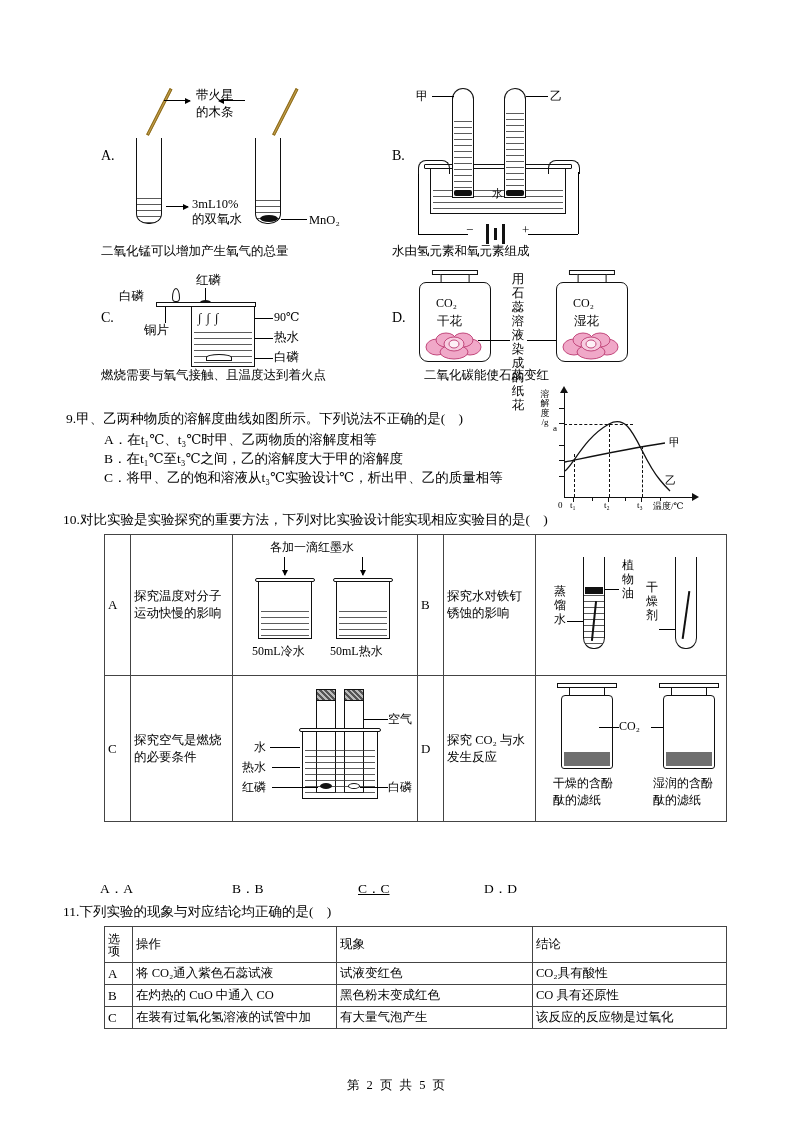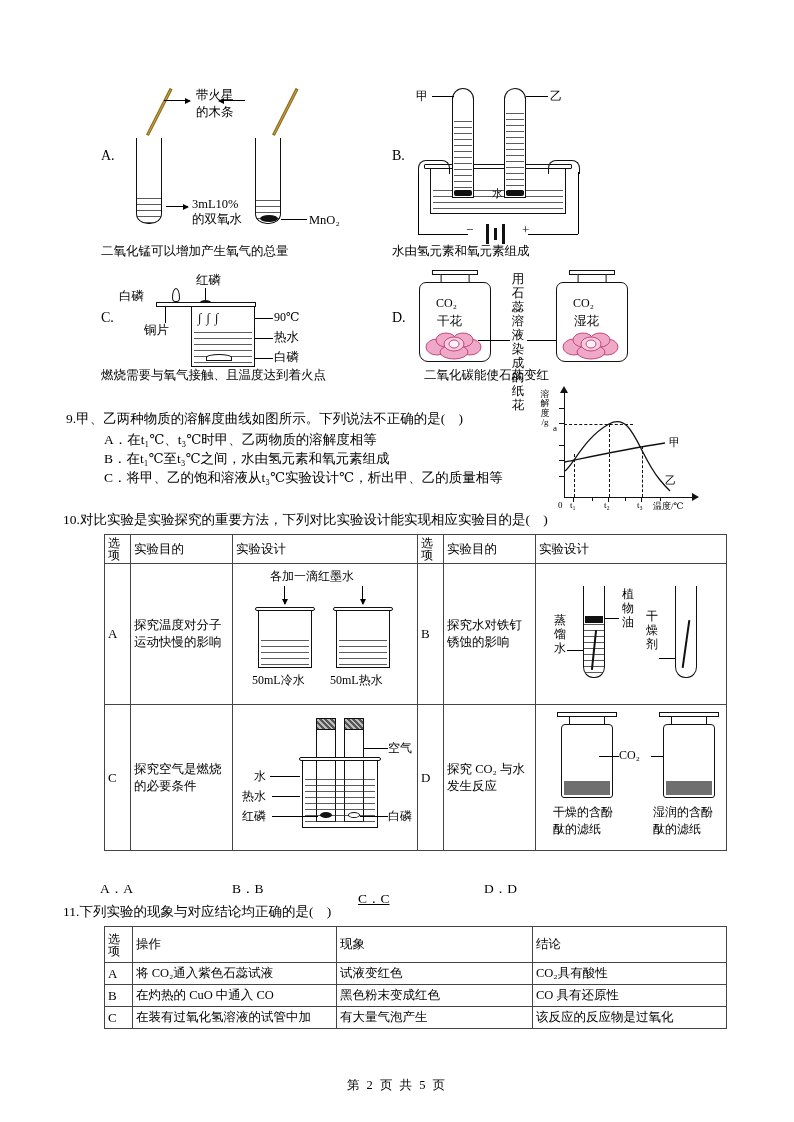--- a/index.html
+++ b/index.html
@@ -271,21 +271,21 @@
       </g>
     </svg>
 
     <div class="caption" style="left:424px; top:367px; font-size:12.5px;">二氧化碳能使石蕊变红</div>
   </div>
 
   <div class="qtext" style="left:66px; top:412px;">
     <span>9.</span><span>甲、乙两种物质的溶解度曲线如图所示。下列说法不正确的是(　)</span>
   </div>
   <div class="qopt" style="left:104px; top:431px;">A．在t₁℃、t₃℃时甲、乙两物质的溶解度相等</div>
-  <div class="qopt" style="left:104px; top:450px;">B．在t₁℃至t₃℃之间，水由氢元素和氧元素组成</div>
+  <div class="qopt" style="left:104px; top:450px;">B．在t₁℃至t₃℃之间，乙的溶解度大于甲的溶解度</div>
   <div class="qopt" style="left:104px; top:469px;">C．将甲、乙的饱和溶液从t₃℃实验设计℃，析出甲、乙的质量相等</div>
 
   <div class="chart" style="left:540px; top:388px; width:200px; height:120px;">
 
     <div class="vtext" style="left:0px; top:2px;">
       <span>溶</span><br>
       <span>解</span><br>
       <span>度</span><br>
       <span>/g</span>
     </div>
@@ -337,28 +337,20 @@
   <table class="exam" style="left:104px; top:534px; width:622px;">
     <colgroup>
       <col style="width:26px">
         <col style="width:102px">
         <col style="width:185px">
       <col style="width:26px">
         <col style="width:92px">
         <col style="width:191px">
     </colgroup>
     <tbody>
-      <tr style="height:28px;">
-        <td class="narrowhdr">选项</td>
-        <td>实验目的</td>
-        <td>实验设计</td>
-        <td class="narrowhdr">选项</td>
-        <td>实验目的</td>
-        <td>实验设计</td>
-      </tr>
 
       <tr style="height:140px;">
         <td class="optcell">A</td>
         <td>
           <div>探究温度对分子</div>
           <div>运动快慢的影响</div>
         </td>
         <td class="designcell">
           <div style="position:relative; height:136px;">
             <div style="position:absolute; left:34px; top:2px; font-size:12px; white-space:nowrap;">各加一滴红墨水</div>
@@ -480,21 +472,21 @@
             <div style="position:absolute; left:114px; top:113px; font-size:12px; white-space:nowrap;">酞的滤纸</div>
           </div>
         </td>
       </tr>
     </tbody>
   </table>
 
   <div class="choices" style="left:0; top:880px; width:794px; height:20px;">
     <span class="choice" style="left:100px; top:0;">A．A</span>
     <span class="choice" style="left:232px; top:0;">B．B</span>
-    <span class="choice" style="left:358px; top:10px;text-decoration:underline;">C．C</span>
+    <span class="choice" style="left:358px; top:0;text-decoration:underline;">C．C</span>
     <span class="choice" style="left:484px; top:0;">D．D</span>
   </div>
 
   <div class="qtext" style="left:63px; top:905px;">
     <span>11.</span><span>下列实验的现象与对应结论均正确的是(　)</span>
   </div>
 
   <table class="exam" style="left:104px; top:926px; width:622px; font-size:12.5px;">
     <colgroup>
       <col style="width:28px">

